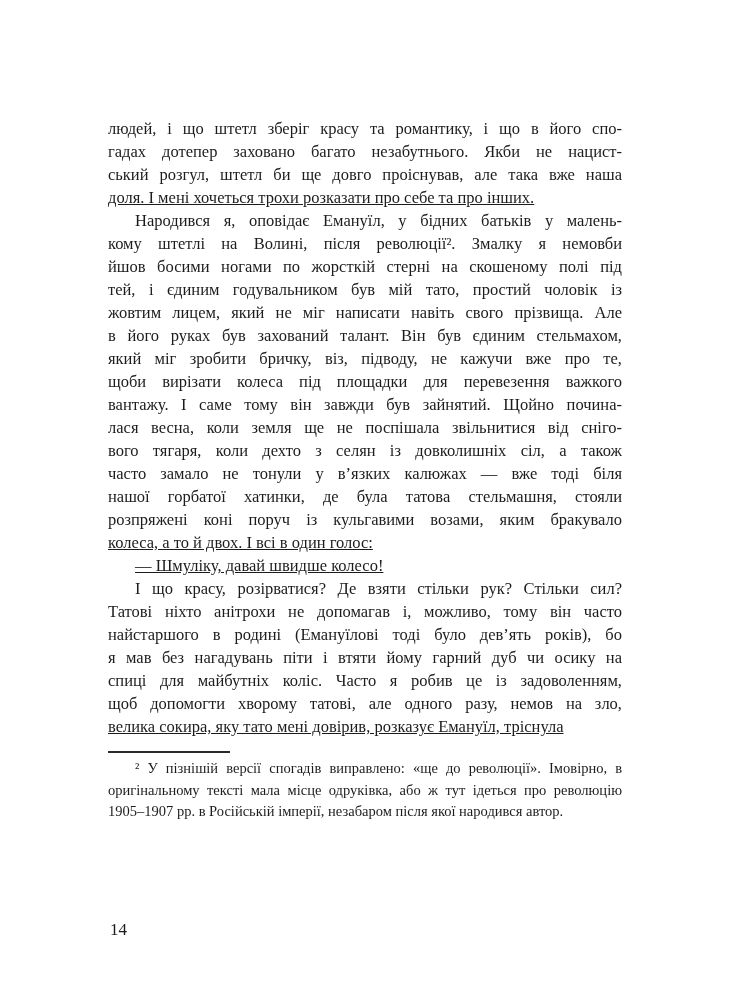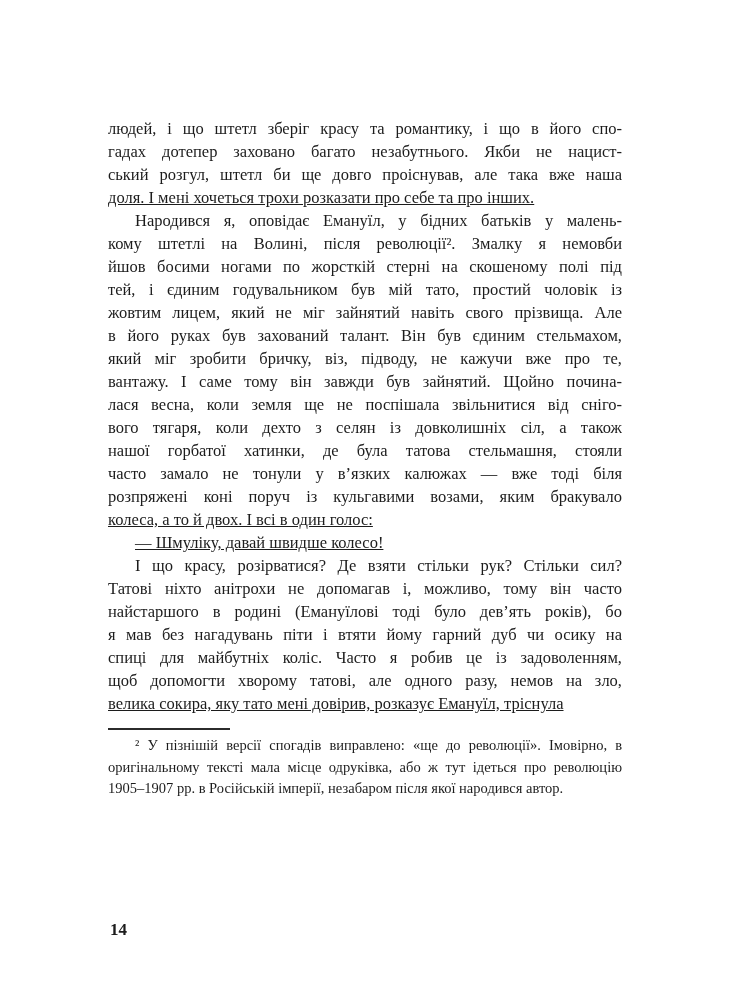--- a/index.html
+++ b/index.html
@@ -41,45 +41,45 @@
     text-align-last:justify;
     font-family:Liberation Serif, serif;
   }
   .fn-line.last { text-align-last:left; }
   .fn-line.indent { text-indent:27px; }
   .page-number {
     position:absolute;
     left:110px; top:920px;
     font-size:17px;
     line-height:20px;
-    font-weight:bold;
   }
 </style>
 </head>
 <body>
 
 <div class="page">
 
   <div class="text-block">
     <div class="bline">людей, і що штетл зберіг красу та романтику, і що в його спо-</div>
     <div class="bline">гадах дотепер заховано багато незабутнього. Якби не нацист-</div>
     <div class="bline">ський розгул, штетл би ще довго проіснував, але така вже наша</div>
     <div class="bline last">доля. І мені хочеться трохи розказати про себе та про інших.</div>
     <div class="bline indent">Народився я, оповідає Емануїл, у бідних батьків у малень-</div>
     <div class="bline">кому штетлі на Волині, після революції². Змалку я немовби</div>
     <div class="bline">йшов босими ногами по жорсткій стерні на скошеному полі під</div>
     <div class="bline">тей, і єдиним годувальником був мій тато, простий чоловік із</div>
-    <div class="bline">жовтим лицем, який не міг зайнятий навіть свого прізвища. Але</div>
+    <div class="bline">жовтим лицем, який не міг написати навіть свого прізвища. Але</div>
     <div class="bline">в його руках був захований талант. Він був єдиним стельмахом,</div>
     <div class="bline">який міг зробити бричку, віз, підводу, не кажучи вже про те,</div>
+    <div class="bline">щоби вирізати колеса під площадки для перевезення важкого</div>
     <div class="bline">вантажу. І саме тому він завжди був зайнятий. Щойно почина-</div>
     <div class="bline">лася весна, коли земля ще не поспішала звільнитися від сніго-</div>
     <div class="bline">вого тягаря, коли дехто з селян із довколишніх сіл, а також</div>
+    <div class="bline">часто замало не тонули у в’язких калюжах — вже тоді біля</div>
     <div class="bline">нашої горбатої хатинки, де була татова стельмашня, стояли</div>
-    <div class="bline">часто замало не тонули у в’язких калюжах — вже тоді біля</div>
     <div class="bline">розпряжені коні поруч із кульгавими возами, яким бракувало</div>
     <div class="bline last">колеса, а то й двох. І всі в один голос:</div>
     <div class="bline indent last">— Шмуліку, давай швидше колесо!</div>
     <div class="bline indent">І що красу, розірватися? Де взяти стільки рук? Стільки сил?</div>
     <div class="bline">Татові ніхто анітрохи не допомагав і, можливо, тому він часто</div>
     <div class="bline">найстаршого в родині (Емануїлові тоді було дев’ять років), бо</div>
     <div class="bline">я мав без нагадувань піти і втяти йому гарний дуб чи осику на</div>
     <div class="bline">спиці для майбутніх коліс. Часто я робив це із задоволенням,</div>
     <div class="bline">щоб допомогти хворому татові, але одного разу, немов на зло,</div>
     <div class="bline last">велика сокира, яку тато мені довірив, розказує Емануїл, тріснула</div>

